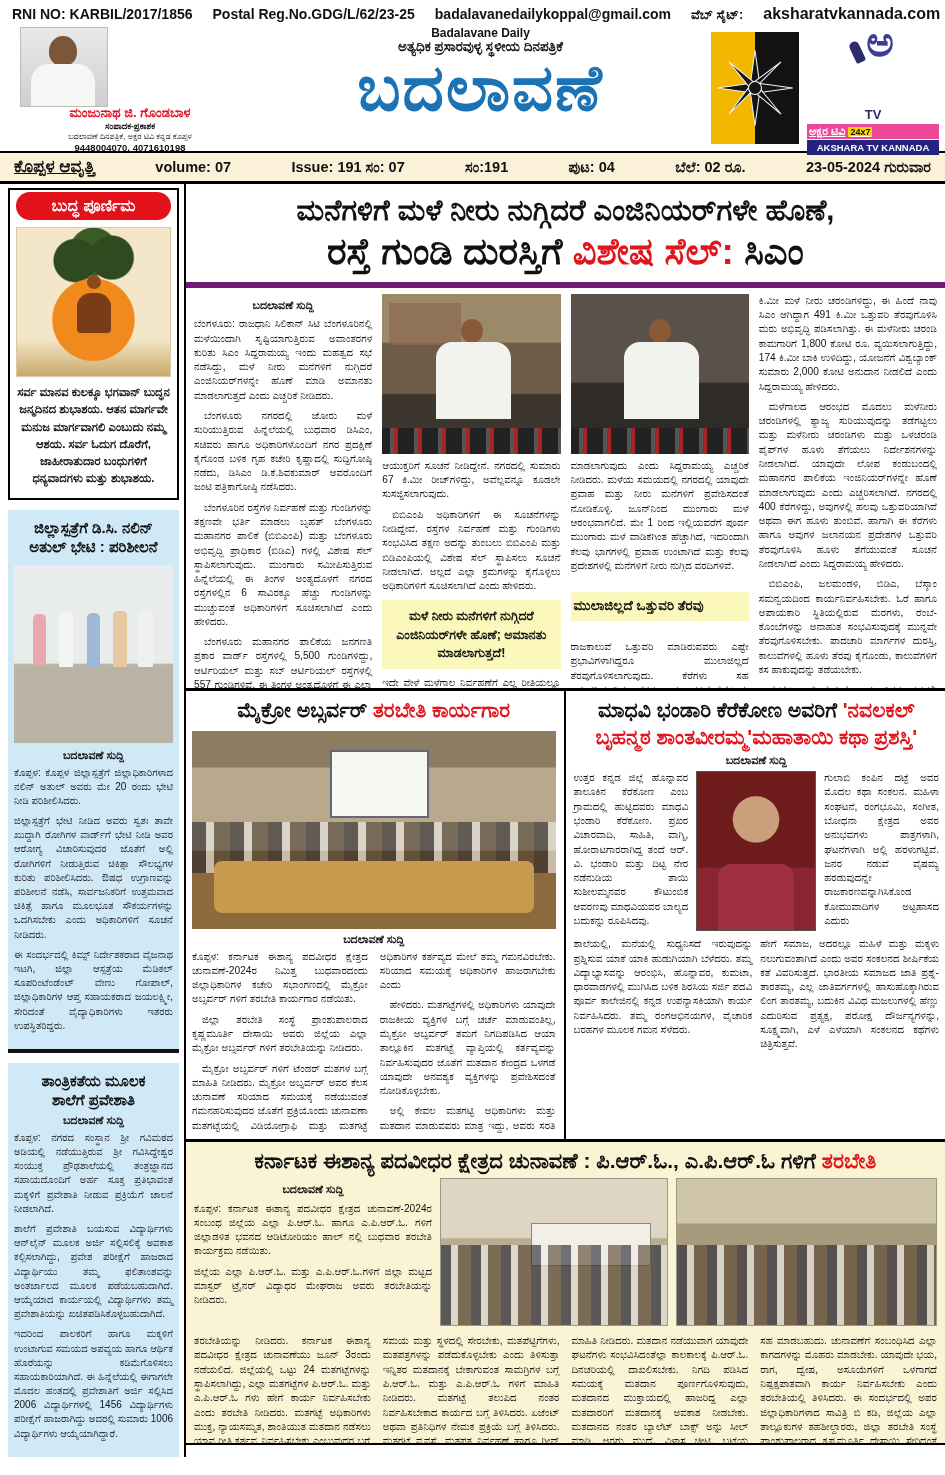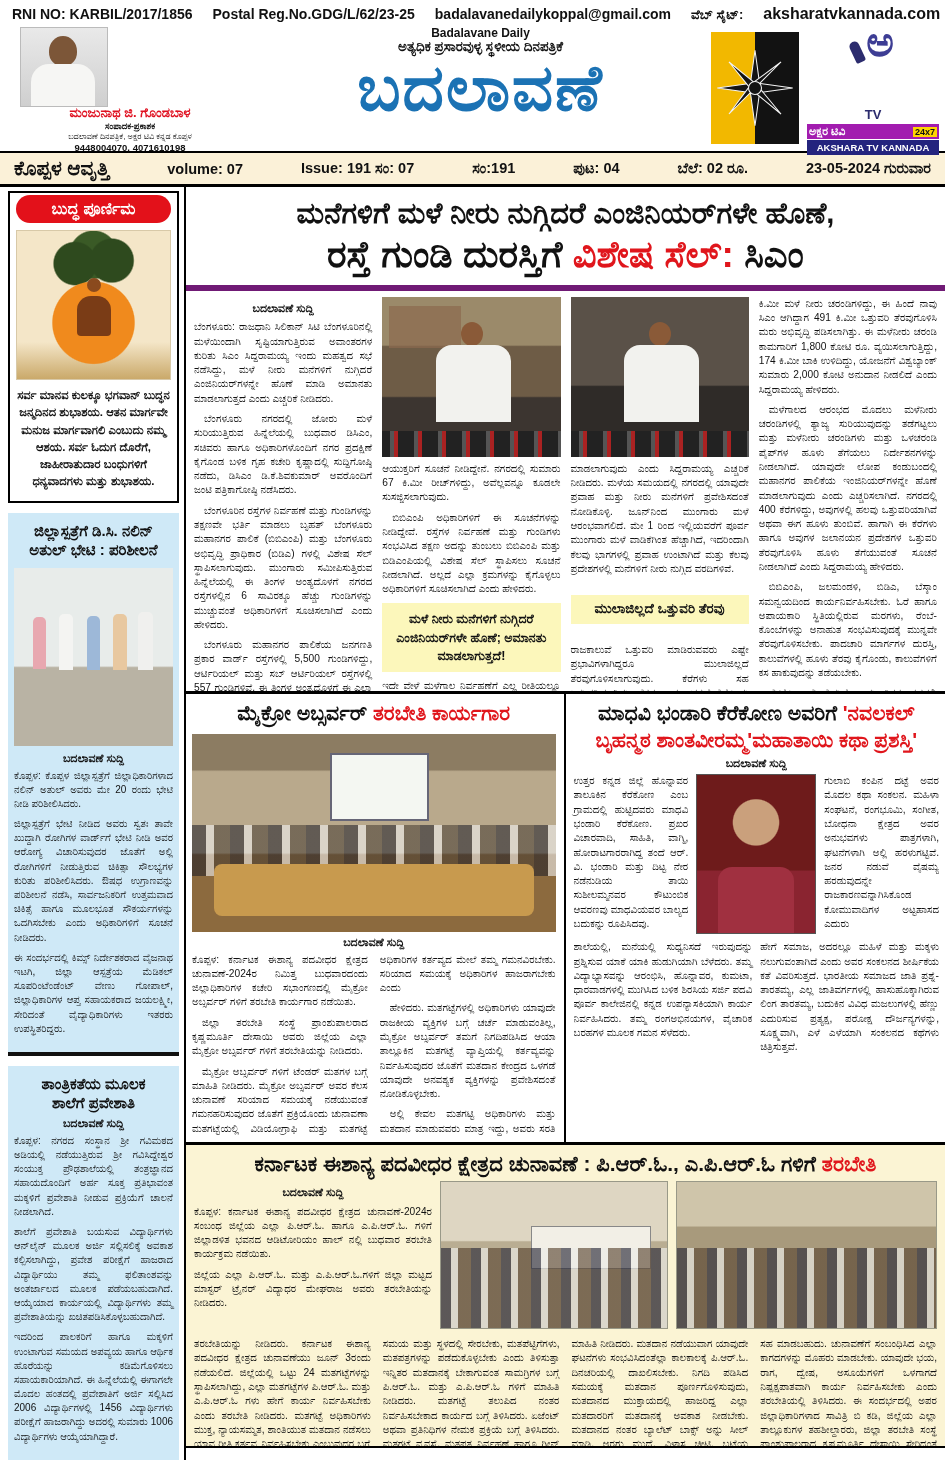--- a/index.html
+++ b/index.html
@@ -26,27 +26,27 @@
   .mast-en{font-size:12px;font-weight:bold;padding-top:2px;}
   .mast-tag{font-size:13.5px;font-weight:bold;}
   .mast-title{font-size:64px;font-weight:800;color:#1b72b4;letter-spacing:2px;margin-top:-2px;}
   .logos{width:232px;display:flex;align-items:center;gap:8px;justify-content:flex-end;}
   .compass{width:88px;height:112px;background:linear-gradient(90deg,#f2b800 0 50%,#121212 50% 100%);display:flex;align-items:center;justify-content:center;}
   .compass svg{width:78px;height:78px;}
   .tvlogo{width:132px;text-align:center;}
   .tv-a{font-size:42px;font-weight:800;color:#3d3d94;line-height:1;position:relative;}
   .tv-mic{display:inline-block;width:10px;height:22px;background:#2c2c6e;border-radius:5px 5px 2px 2px;margin-right:4px;transform:rotate(-25deg);vertical-align:middle;}
   .tv-tv{font-size:13px;font-weight:800;color:#2c2c6e;margin-top:44px;}
-  .tv-red{background:#a21caf;color:#fff;font-weight:bold;font-size:11px;padding:1px 2px;display:flex;align-items:center;justify-content:space-between;gap:3px;margin-top:2px;}
+  .tv-red{background:#ec4899;color:#fff;font-weight:bold;font-size:11px;padding:1px 2px;display:flex;align-items:center;justify-content:flex-start;gap:3px;margin-top:2px;text-decoration:underline;}
   .tv-24{background:#ffd400;color:#111;font-size:9px;padding:0 2px;font-weight:bold;}
   .tv-blue{background:#24247e;color:#fff;font-weight:bold;font-size:9.5px;padding:2px 0;margin-top:1px;}
 
   
   .infobar{display:flex;align-items:center;justify-content:space-between;border-top:2px solid #000;border-bottom:3px solid #000;background:#fbf1d8;padding:4px 14px;font-weight:bold;font-size:14.5px;white-space:nowrap;}
-  .infobar .edition{font-size:20px;}
+  .infobar .edition{font-size:17px;text-decoration:underline;}
 
   
   .content{display:flex;align-items:stretch;}
   .sidebar{width:182px;padding:4px 3px 0 8px;box-sizing:border-box;}
   .main{flex:1;border-left:2px solid #000;margin-left:2px;box-sizing:border-box;}
 
   
   .buddha-box{border:2px solid #000;background:#fff;padding:2px 6px 10px 6px;}
   .buddha-pill{background:#e3111a;color:#fff;border-radius:20px;text-align:center;font-weight:bold;font-size:16px;padding:5px 0;}
   .buddha-img{height:148px;margin:7px 0;border:1px solid #d8c9a8;background:
@@ -82,21 +82,21 @@
   .lead-col p{margin:0 0 6px 0;text-indent:10px;}
   .lead-col p.noindent{text-indent:0;}
   .press-photo{height:160px;margin-bottom:5px;position:relative;overflow:hidden;}
   .photo-cm{background:linear-gradient(180deg,#9b8a6a 0 30%,#6e5c46 31% 62%,#3c3530 63% 100%);}
   .photo-cm .bld{position:absolute;left:4%;top:6%;width:40%;height:26%;background:#8c6a4e;opacity:.7;}
   .photo-dk{background:linear-gradient(180deg,#5a5148 0 55%,#2f2b28 56% 100%);}
   .ph-head{position:absolute;left:44%;top:16%;width:22px;height:24px;border-radius:50%;background:#8a5a38;}
   .ph-body{position:absolute;left:30%;top:30%;width:42%;height:48%;border-radius:16px 16px 0 0;background:#f2f2ee;}
   .ph-mics{position:absolute;left:0;bottom:0;width:100%;height:16%;background:repeating-linear-gradient(90deg,#222 0 8px,#555 8px 12px,#a22 12px 16px,#222 16px 24px);}
   .hl-box{background:#fcf7bb;font-weight:800;text-align:center;font-size:12.5px;line-height:1.45;padding:7px 5px;margin:7px 0;}
-  .hl-sub{background:#fcf7bb;font-weight:800;text-align:center;font-size:13.5px;padding:5px 3px;margin:19px 0;}
+  .hl-sub{background:#fcf7bb;font-weight:800;font-size:13.5px;padding:5px 3px;margin:19px 0;}
 
   .divider{border-top:3px solid #000;}
 
   
   .midband{display:flex;height:448px;overflow:hidden;}
   .mid-left{width:50%;border-right:2px solid #000;padding:6px 8px 0 6px;box-sizing:border-box;}
   .mid-right{width:50%;padding:6px 6px 0 8px;box-sizing:border-box;}
   .mid-h{font-size:20.5px;font-weight:800;text-align:center;line-height:1.3;}
   .meet-photo{height:198px;margin:7px 0 4px 0;background:linear-gradient(180deg,#8c7c62 0 18%,#b9a98c 19% 60%,#8c6a3e 61% 100%);position:relative;overflow:hidden;}
   .meet-photo .screen{position:absolute;left:38%;top:10%;width:26%;height:32%;background:#f4f7f2;border:2px solid #667;}

